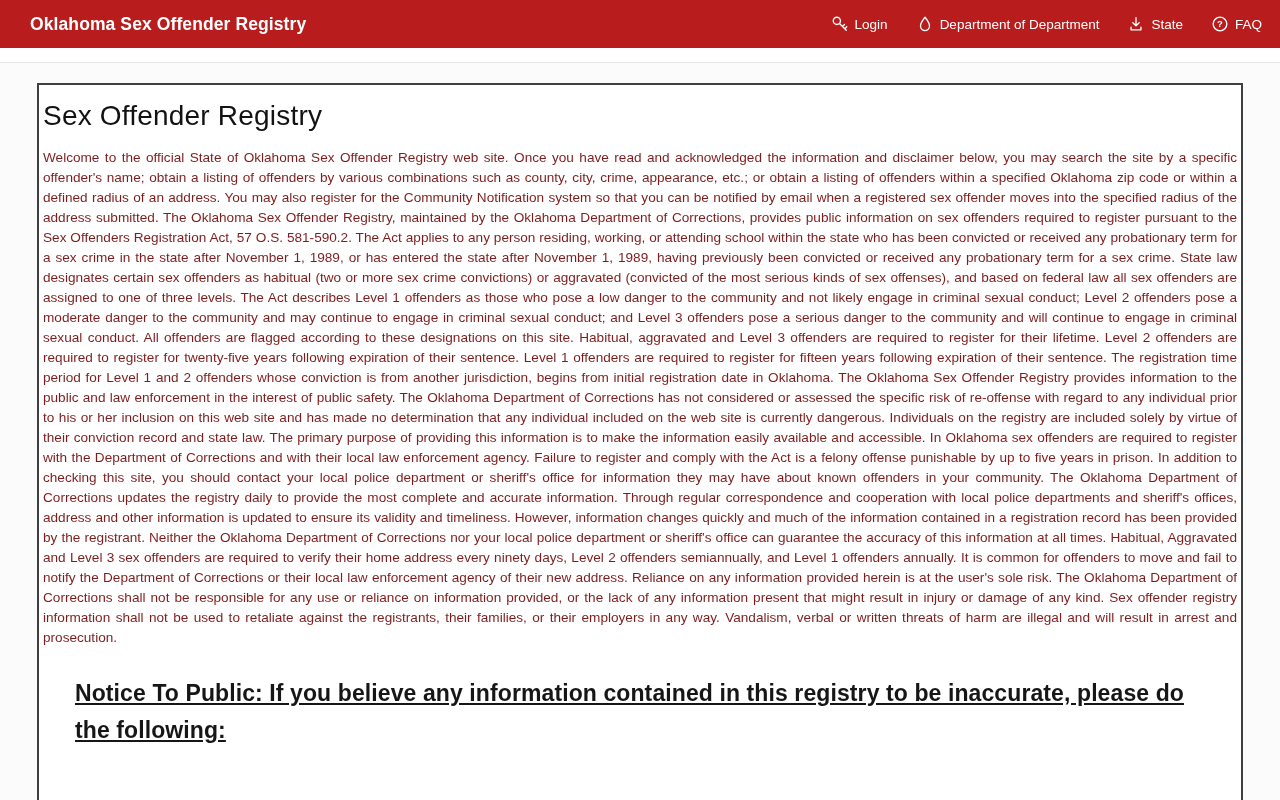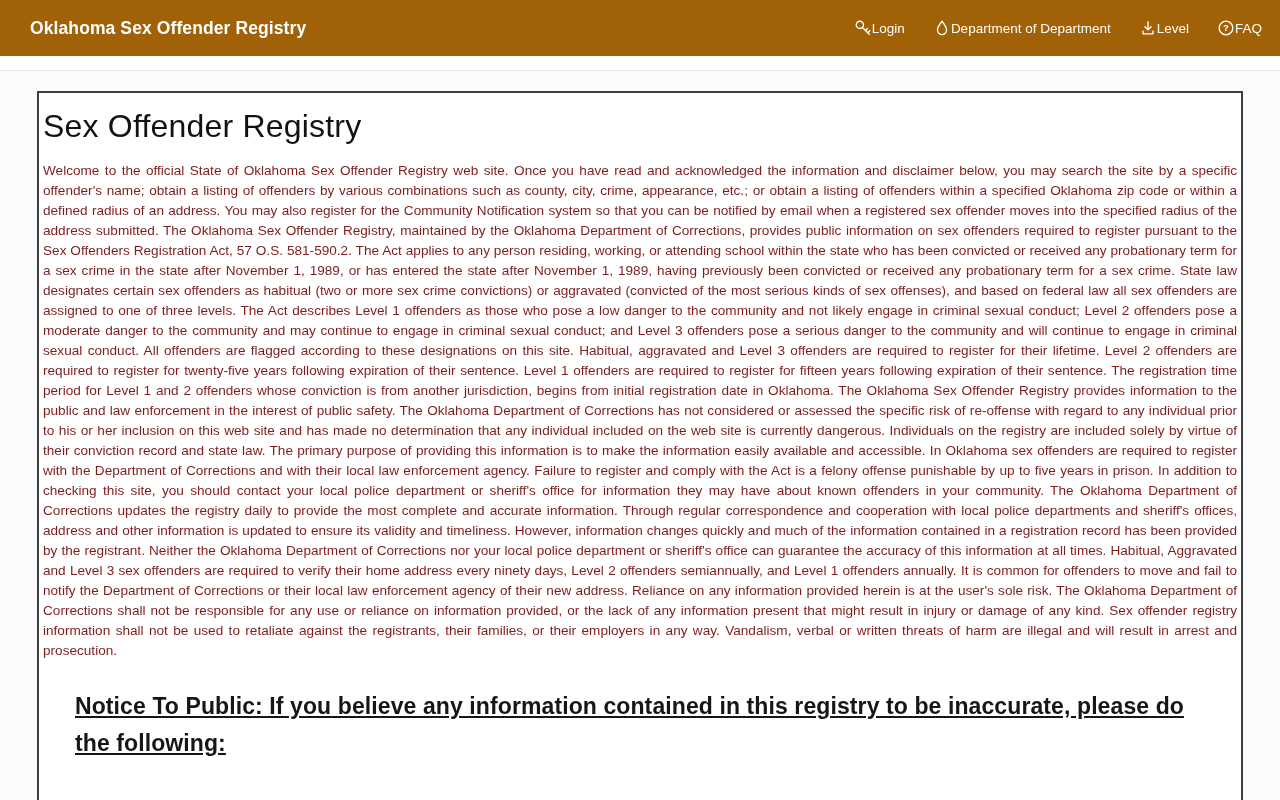--- a/index.html
+++ b/index.html
@@ -11,37 +11,38 @@
   .viewport {
     width: 1280px;
     height: 800px;
     overflow: hidden;
     background: #fbfbfb;
     position: relative;
   }
 
   
   .navbar {
-    height: 56px;
-    background: #a16207;
+    height: 48px;
+    background: #b91c1c;
     display: flex;
     align-items: center;
     justify-content: space-between;
     padding: 0 18px 0 30px;
   }
   .navbar-title {
     color: #ffffff;
     font-weight: bold;
     font-size: 17.5px;
     letter-spacing: 0.1px;
   }
   .nav-links { display: flex; align-items: center; gap: 28px; }
   .nav-link {
     display: flex;
     align-items: center;
+    gap: 6px;
     color: #ffffff;
     font-size: 13.5px;
     text-decoration: none;
     cursor: pointer;
     white-space: nowrap;
   }
   .nav-icon { display: inline-flex; align-items: center; }
   .nav-icon svg { display: block; }
 
   
@@ -91,21 +92,21 @@
   }
 
   
   .panel {
     margin: 20px 21px 0;
     background: #ffffff;
     border: 2px solid #3f3f3f;
     padding: 2px 4px 60px;
   }
   .panel-title {
-    font-size: 32px;
+    font-size: 28px;
     font-weight: 400;
     color: #121212;
     margin: 13px 0 16px;
     letter-spacing: 0.2px;
   }
   .panel-body {
     font-size: 13.6px;
     line-height: 20px;
     text-align: justify;
     color: #7f1d1d;
@@ -149,21 +150,21 @@
         </span>
         <span>Department of Department</span>
       </a>
 
       <a class="nav-link">
         <span class="nav-icon">
           <svg width="18" height="18" viewBox="0 0 20 20" fill="none" stroke="#ffffff" stroke-width="1.5" stroke-linecap="round" stroke-linejoin="round">
             <path d="M10 3 v8.5 M6.5 8.5 L10 12 l3.5 -3.5 M4.5 13.5 v3 h11 v-3"></path>
           </svg>
         </span>
-        <span>Level</span>
+        <span>State</span>
       </a>
 
       <a class="nav-link">
         <span class="nav-icon">
           <svg width="18" height="18" viewBox="0 0 20 20" fill="none">
             <circle cx="10" cy="10" r="7.6" stroke="#ffffff" stroke-width="1.5"></circle>
             <text x="10" y="13.6" text-anchor="middle" font-size="10.5" font-weight="bold" fill="#ffffff" font-family="Liberation Sans, sans-serif">?</text>
           </svg>
         </span>
         <span>FAQ</span>

